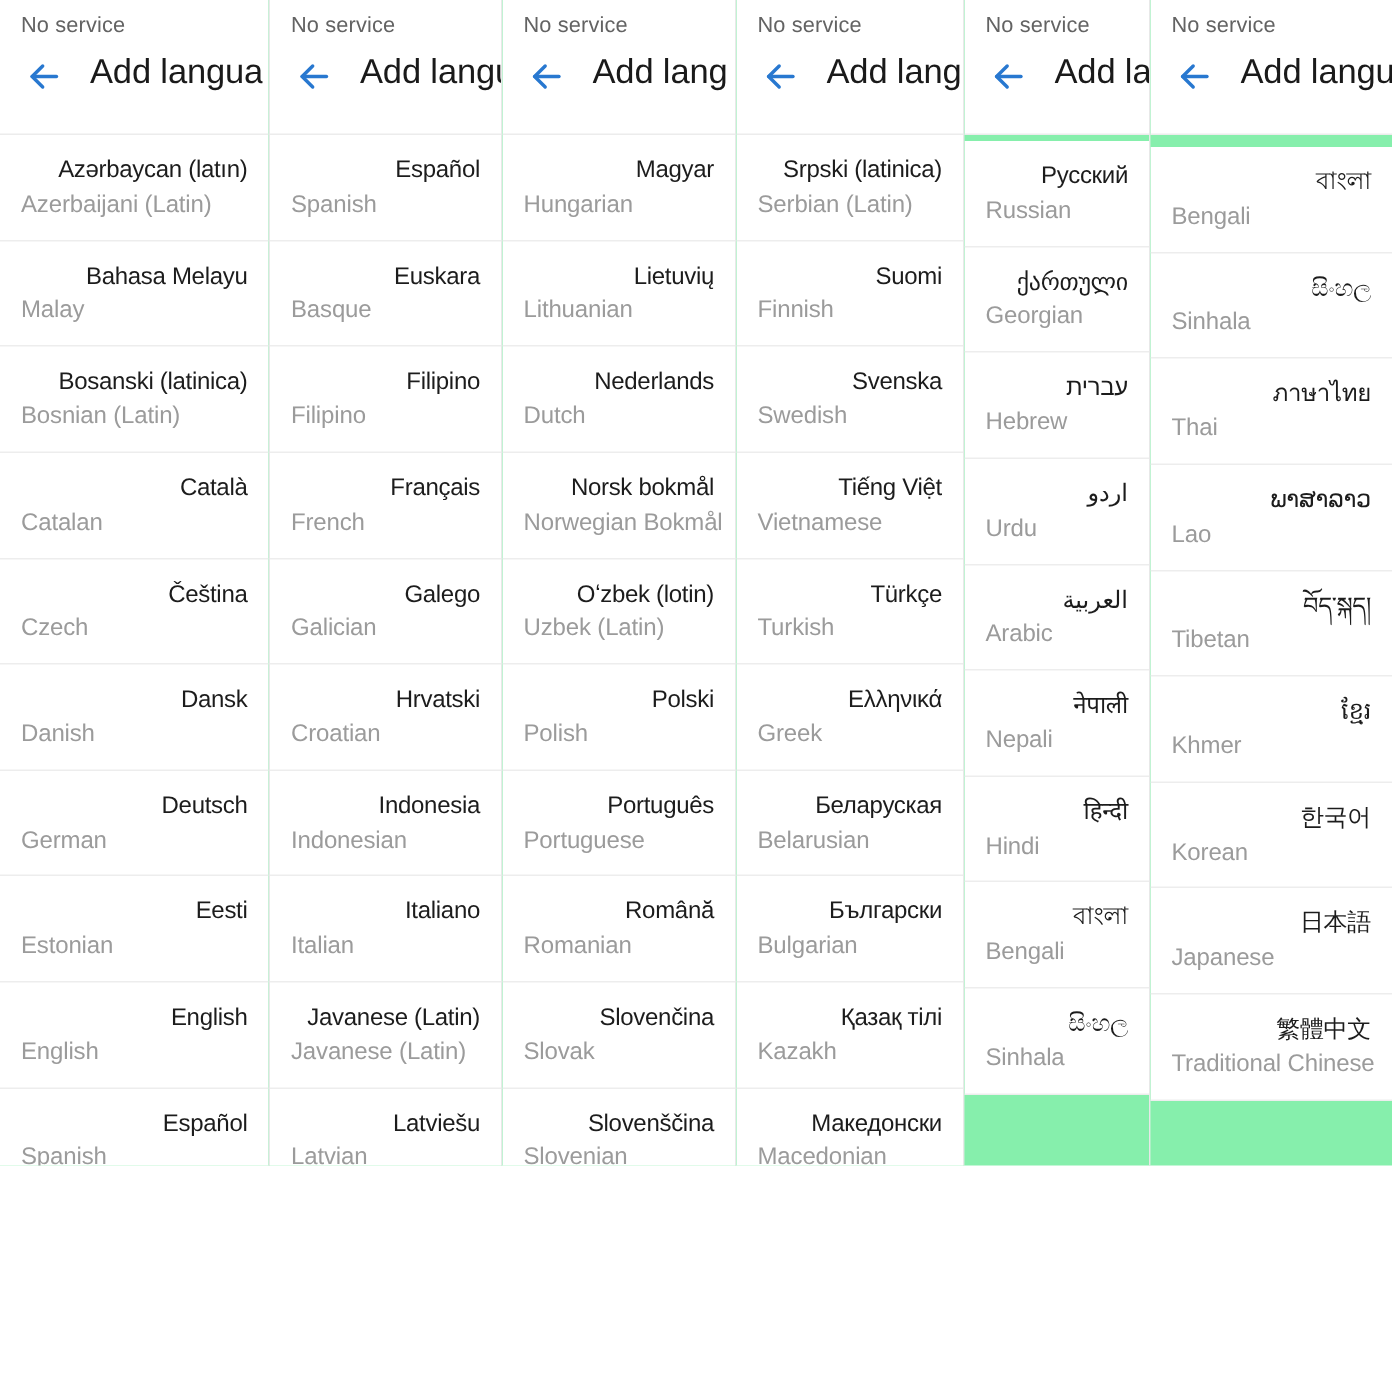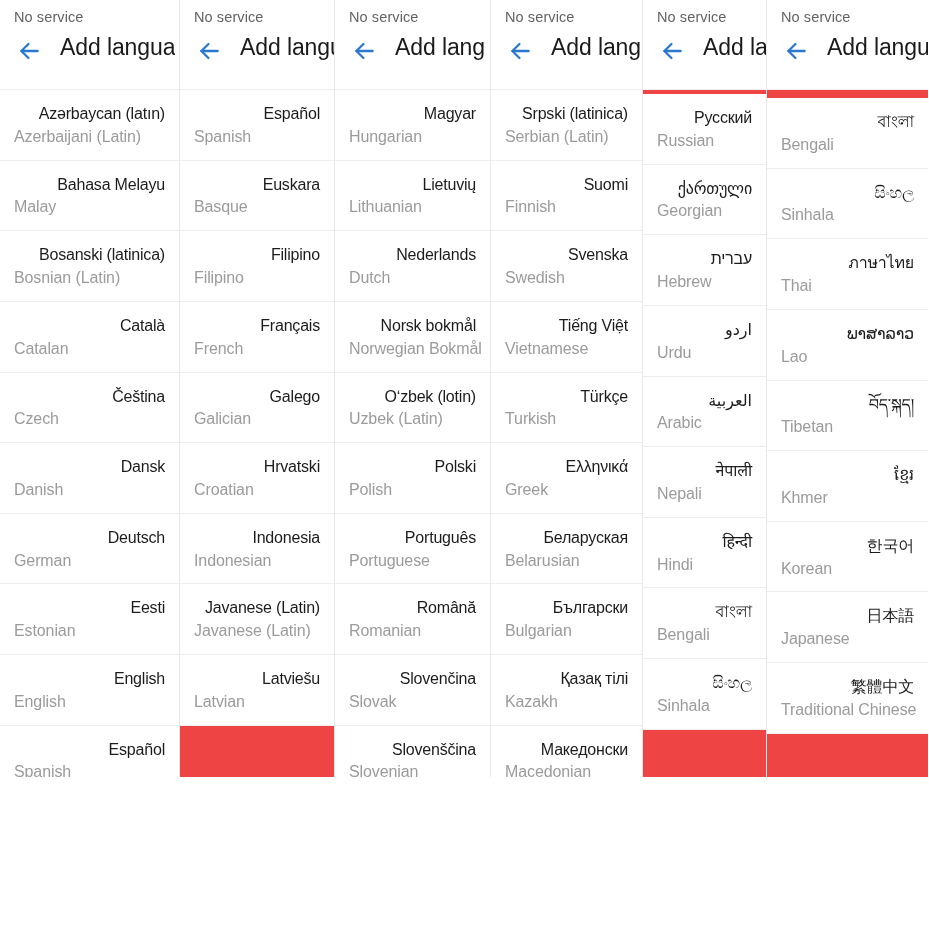--- a/index.html
+++ b/index.html
@@ -11,21 +11,21 @@
   }
   .composite {
     display: flex;
     width: 929px;
     height: 926px;
     align-items: flex-start;
     background: #ffffff;
   }
   .panel {
     height: 777px;
-    background: #ef4444;
+    background: #86efac;
     overflow: hidden;
     position: relative;
     flex: 0 0 auto;
     border-right: 1px solid #e8e8e8;
   }
   .panel:last-child { border-right: none; }
 
   
   .statusbar {
     height: 34px;
@@ -193,20 +193,24 @@
         </div>
         <div class="lang-row">
           <div class="lang-native">Hrvatski</div>
           <div class="lang-english">Croatian</div>
         </div>
         <div class="lang-row">
           <div class="lang-native">Indonesia</div>
           <div class="lang-english">Indonesian</div>
         </div>
         <div class="lang-row">
+          <div class="lang-native">Italiano</div>
+          <div class="lang-english">Italian</div>
+        </div>
+        <div class="lang-row">
           <div class="lang-native">Javanese (Latin)</div>
           <div class="lang-english">Javanese (Latin)</div>
         </div>
         <div class="lang-row">
           <div class="lang-native">Latviešu</div>
           <div class="lang-english">Latvian</div>
         </div>
       </div>
     </div>
     <div class="panel" style="width: 156px;">

